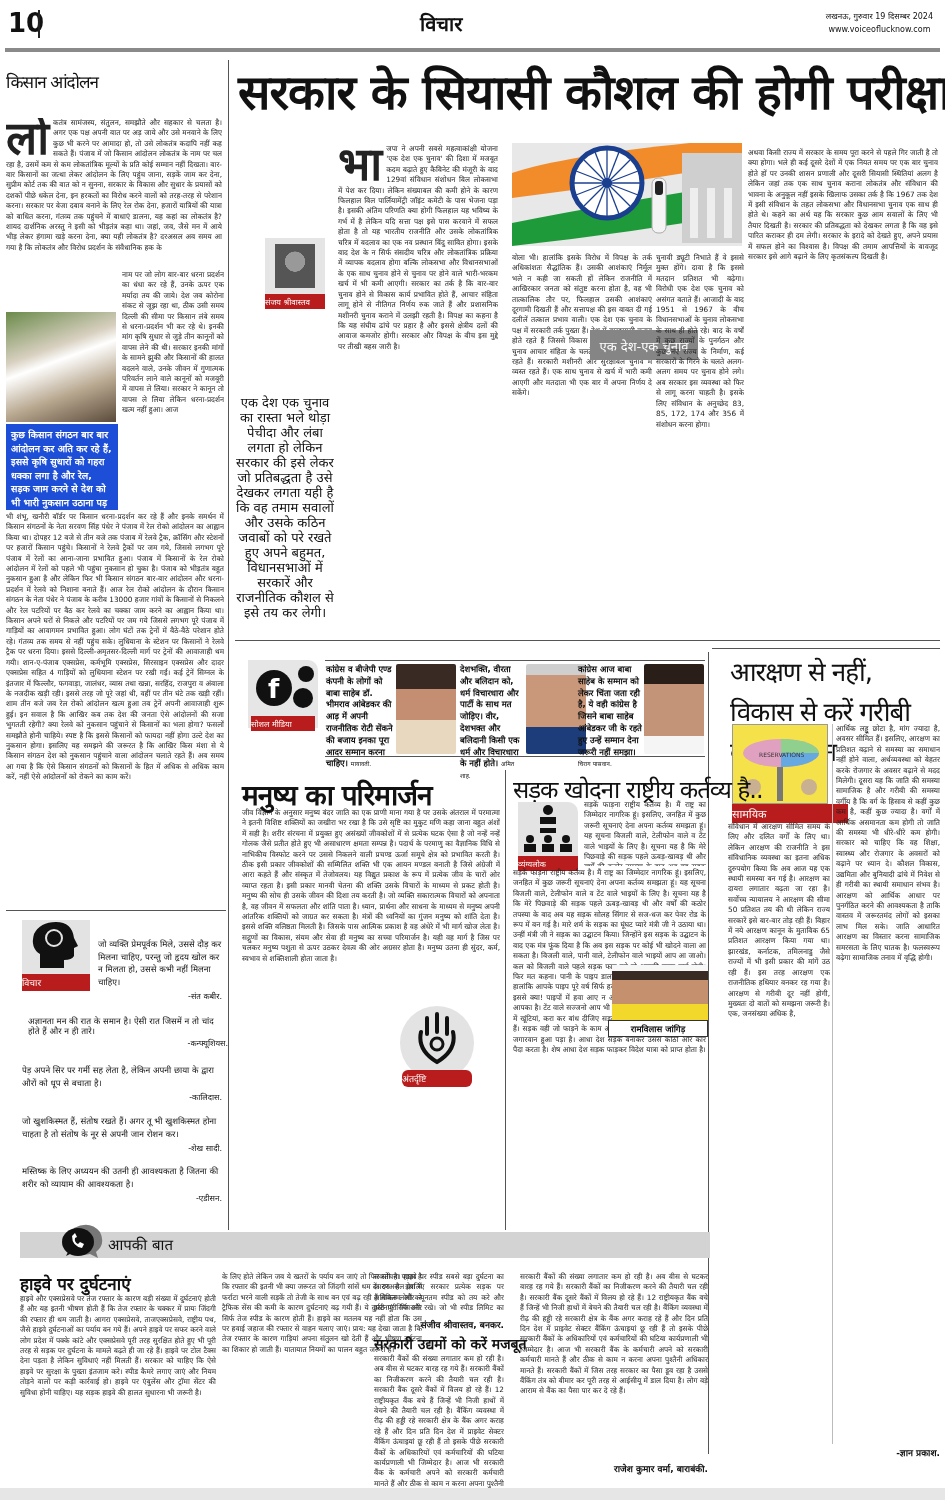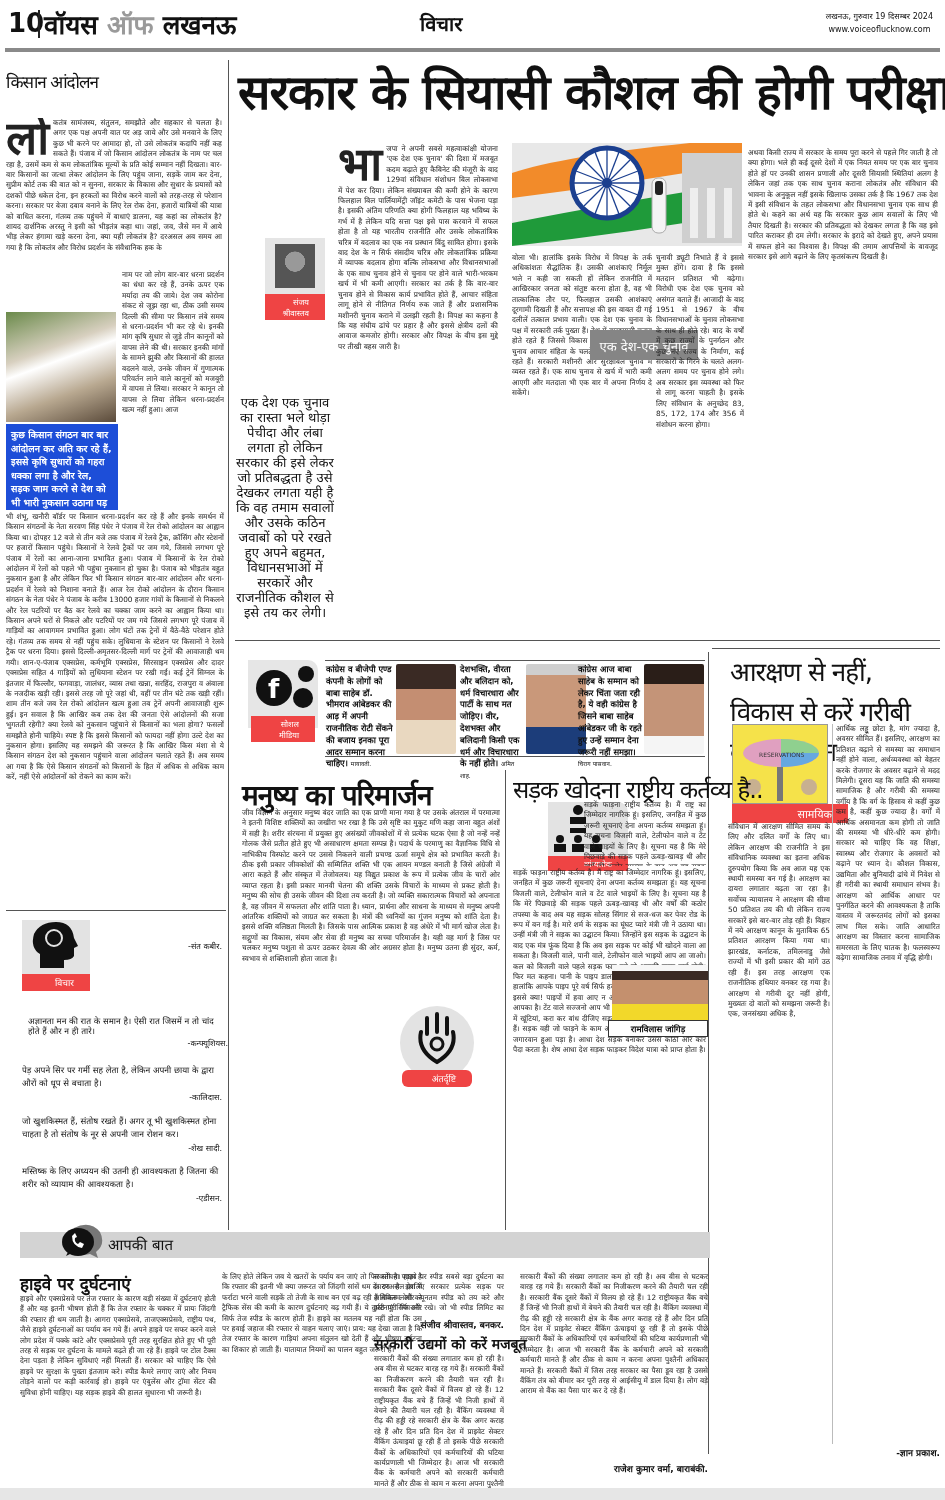--- a/index.html
+++ b/index.html
@@ -17,43 +17,38 @@
 .vrule{width:1px;background:#555}
 .hrule{height:1px;background:#555}
 .kicker{font-size:17px;font-weight:normal;letter-spacing:-1px}
 .headline-main{left:238px;top:58px;font-size:48px;font-weight:bold;letter-spacing:-1px;white-space:nowrap}
 .dropcap{font-size:46px;font-weight:bold;float:left;line-height:40px;margin-right:4px}
 .photo{background:linear-gradient(135deg,#bbb,#777);overflow:hidden}
 .photo-farm{background:linear-gradient(160deg,#6a8a4a 0%,#d8d0c0 35%,#fff 45%,#b8a890 70%,#5a4a3a 100%)}
 .graybox{background:#1d4ed8;color:#fff;font-size:14px;line-height:22px;padding:6px 8px;font-weight:bold}
 .pullquote{font-size:13px;line-height:19px;text-align:center;font-weight:normal}
 .author-box{background:#e5e5e5}
-.label-dark{background:#ef4444;color:#fff;text-align:right;font-size:10px;padding:2px 16px}
+.label-dark{background:#b91c1c;color:#fff;text-align:left;font-size:10px;padding:2px 0}
 .flagimg{background:#f4f4f4;overflow:hidden}
 .subhead-box{background:#858585;color:#fff;font-size:18px;text-align:center;padding:5px 0}
 .h2{font-size:28px;font-weight:bold;white-space:nowrap;letter-spacing:-1px}
 .h2l{font-size:28px;font-weight:normal;white-space:nowrap;letter-spacing:-1px}
 .quote-item{font-size:9.5px;line-height:14px}
 .attrib{font-size:8px;text-align:right;margin-top:3px}
 .grayband{background:#d3d3d3}
 .social-txt{font-size:8.4px;line-height:11.8px;font-weight:bold}
 .sig{font-size:9px;font-weight:bold;text-align:right}
 .portrait{border-radius:2px}
 </style>
 </head>
 <body>
 
 <div class="abs masthead">
   <div class="abs pagenum">10</div>
   <div class="abs pn-sep"></div>
-  <div class="abs brand">
-    <span>वॉयस</span>
-    <span class="mid">ऑफ</span>
-    <span>लखनऊ</span>
-  </div>
   <div class="abs section-tag">विचार</div>
   <div class="abs dateline">
     <div>लखनऊ, गुरुवार 19 दिसम्बर 2024</div>
     <div>www.voiceoflucknow.com</div>
   </div>
 </div>
 <div class="abs rule-top"></div>
 
 <div class="abs vrule" style="left:228px;top:60px;height:1170px"></div>
 
@@ -164,21 +159,21 @@
   <div style="position:absolute;left:6px;top:6px;width:74px;height:74px;border-radius:50%;background:#e3e3e3"></div>
   <svg style="position:absolute;left:19px;top:10px" width="48" height="60" viewBox="0 0 48 60">
     <path d="M8 22 Q4 40 24 52 Q44 40 40 22 M14 24 V8 M24 22 V4 M34 24 V8" fill="none" stroke="#111" stroke-width="4" stroke-linecap="round"></path>
     <circle cx="24" cy="34" r="6" fill="none" stroke="#111" stroke-width="3"></circle>
   </svg>
   <div class="label-dark" style="position:absolute;left:8px;top:70px;width:70px;font-size:9px;border-radius:6px">अंतर्दृष्टि</div>
 </div>
 
 <div class="abs vrule" style="left:505px;top:770px;height:460px"></div>
 <div class="abs h2l" style="left:513px;top:772px;font-size:24px">सड़क खोदना राष्ट्रीय कर्तव्य है..</div>
-<div class="abs" style="left:548px;top:802px;width:80px;height:62px;background:#e3e3e3;border-radius:0 10px 0 0">
+<div class="abs" style="left:518px;top:802px;width:60px;height:62px;background:#e3e3e3;border-radius:0 10px 0 0">
   <svg width="60" height="50" viewBox="0 0 60 50">
     <circle cx="30" cy="8" r="5" fill="#111"></circle>
       <rect x="22" y="15" width="16" height="16" fill="#111"></rect>
     <rect x="18" y="22" width="24" height="4" fill="#e3e3e3"></rect>
     <circle cx="12" cy="37" r="4" fill="#111"></circle>
       <circle cx="30" cy="37" r="4" fill="#111"></circle>
       <circle cx="48" cy="37" r="4" fill="#111"></circle>
     <rect x="6" y="42" width="12" height="8" fill="#111"></rect>
       <rect x="24" y="42" width="12" height="8" fill="#111"></rect>
       <rect x="42" y="42" width="12" height="8" fill="#111"></rect>
@@ -192,20 +187,21 @@
 
 <div class="abs hrule" style="left:6px;top:910px;width:220px"></div>
 <div class="abs" style="left:22px;top:920px;width:68px;height:66px;background:#e3e3e3">
   <svg width="68" height="50" viewBox="0 0 68 50">
     <path d="M18 48 V34 Q8 28 12 14 Q18 2 34 2 Q50 2 52 18 L56 26 L52 28 L52 36 Q50 40 42 40 V48Z" fill="#111"></path>
     <circle cx="32" cy="18" r="8" fill="none" stroke="#e3e3e3" stroke-width="2"></circle>
   </svg>
   <div class="label-dark" style="font-size:9px">विचार</div>
 </div>
 <div class="abs quote-item" style="left:98px;top:938px;width:124px;font-size:8.5px;line-height:12.5px">
+  <div>जो व्यक्ति प्रेमपूर्वक मिले, उससे दौड़ कर मिलना चाहिए, परन्तु जो हृदय खोल कर न मिलता हो, उससे कभी नहीं मिलना चाहिए।</div>
   <div class="attrib">-संत कबीर.</div>
 </div>
 <div class="abs quote-item" style="left:28px;top:1016px;width:200px;font-size:8.5px;line-height:10px">
   <div>अज्ञानता मन की रात के समान है। ऐसी रात जिसमें न तो चांद होते हैं और न ही तारे।</div>
   <div class="attrib">-कन्फ्यूशियस.</div>
 </div>
 <div class="abs quote-item" style="left:22px;top:1064px;width:200px;font-size:8.5px;line-height:12.5px">
   <div>पेड़ अपने सिर पर गर्मी सह लेता है, लेकिन अपनी छाया के द्वारा औरों को धूप से बचाता है।</div>
   <div class="attrib">-कालिदास.</div>
 </div>

